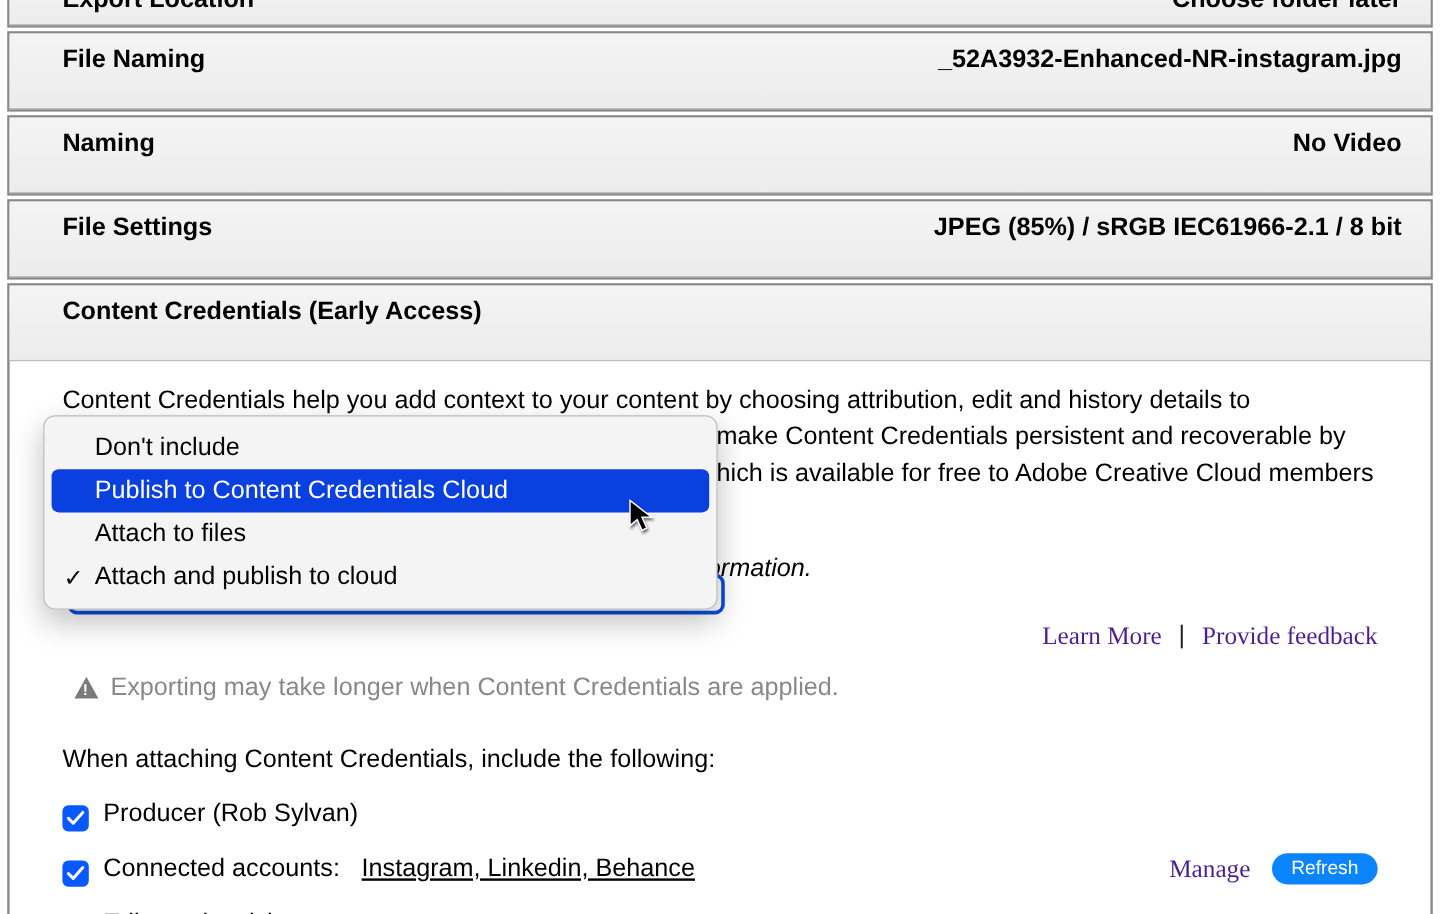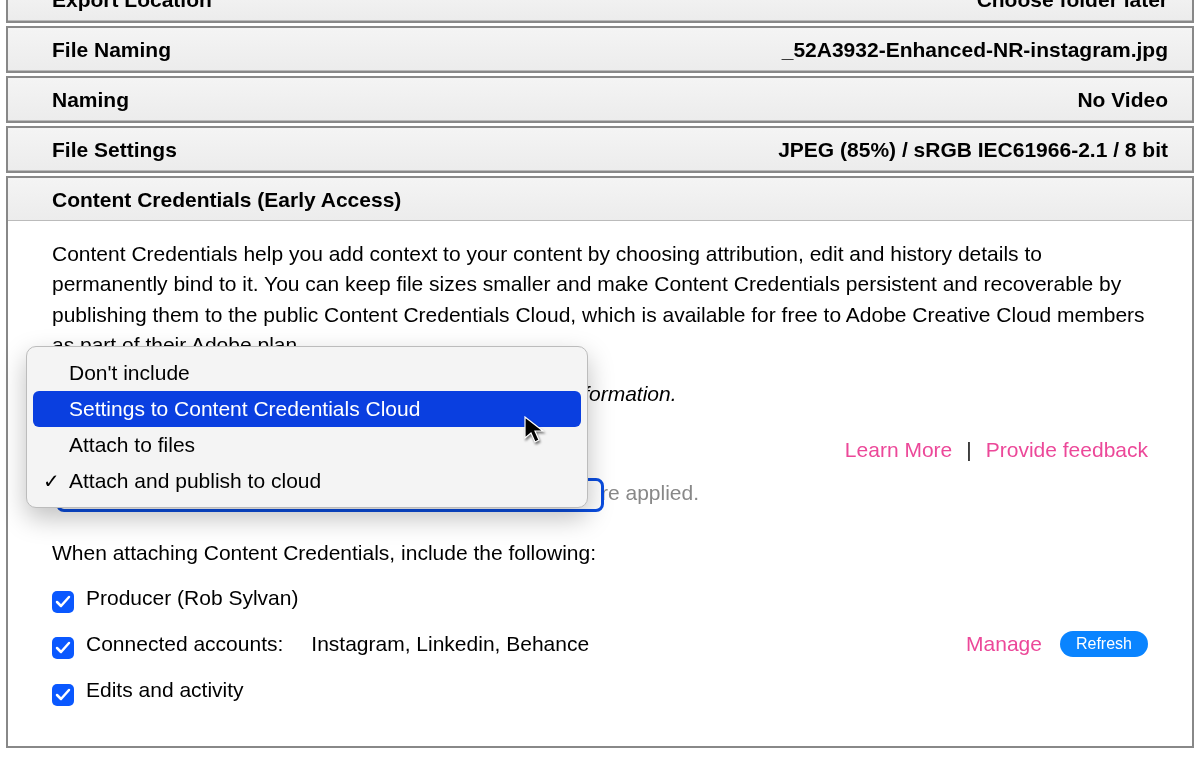--- a/index.html
+++ b/index.html
@@ -15,21 +15,21 @@
   }
   .panel {
     border: 2px solid #888;
     margin: 3px 6px;
     background: #fff;
   }
   .panel-header {
     display: flex;
     justify-content: space-between;
     align-items: center;
-    padding: 10px 24px 8px 44px;
+    padding: 10px 24px 28px 44px;
     font-size: 21px;
     background: linear-gradient(#f4f4f4, #ececec);
     border-bottom: 1px solid #bbb;
   }
   .panel-header.cut-top { padding-top: 0; padding-bottom: 8px; }
   .panel-title { font-weight: 700; }
   .panel-value { font-weight: 700; color: #000; }
   .content {
     padding: 18px 44px 24px 44px;
     font-size: 21px;
@@ -38,21 +38,21 @@
   .desc { margin-bottom: 18px; }
   .italic { font-style: italic; margin-bottom: 26px; }
   .links-row {
     display: flex;
     justify-content: flex-end;
     align-items: center;
     gap: 14px;
     font-size: 21px;
     margin-bottom: 12px;
   }
-  .link { color: #ec4899; text-decoration: none; cursor: pointer; }
+  .link { color: #4c1d95; text-decoration: none; cursor: pointer; font-family: Liberation Serif, serif; }
   .divider { color: #222; }
   .warn-row {
     display: flex;
     align-items: center;
     gap: 10px;
     color: #888;
     margin-bottom: 30px;
     margin-left: 10px;
   }
   .warn-icon {
@@ -97,25 +97,25 @@
   }
   .pill-btn {
     background: #0a84ff;
     color: #fff;
     border: none;
     border-radius: 16px;
     padding: 4px 16px;
     font-size: 16px;
     cursor: pointer;
   }
-  .accounts-val { margin-left: 16px; }
+  .accounts-val { margin-left: 6px; text-decoration: underline; }
   
   .menu {
     position: absolute;
-    left: 26px;
+    left: 36px;
     top: 346px;
     width: 562px;
     background: #f4f4f4;
     border: 1px solid #bcbcbc;
     border-radius: 10px;
     box-shadow: 0 10px 26px rgba(0,0,0,0.25);
     padding: 8px 6px;
     z-index: 10;
   }
   .menu-item {
@@ -245,21 +245,21 @@
   </div>
 </div>
 
 <div class="hidden-dd"></div>
 
 <div class="menu">
   <div class="menu-item">
     <span>Don't include</span>
   </div>
   <div class="menu-item selected">
-    <span>Settings to Content Credentials Cloud</span>
+    <span>Publish to Content Credentials Cloud</span>
   </div>
   <div class="menu-item">
     <span>Attach to files</span>
   </div>
   <div class="menu-item">
     <span class="check">✓</span>
     <span>Attach and publish to cloud</span>
   </div>
 </div>
 

